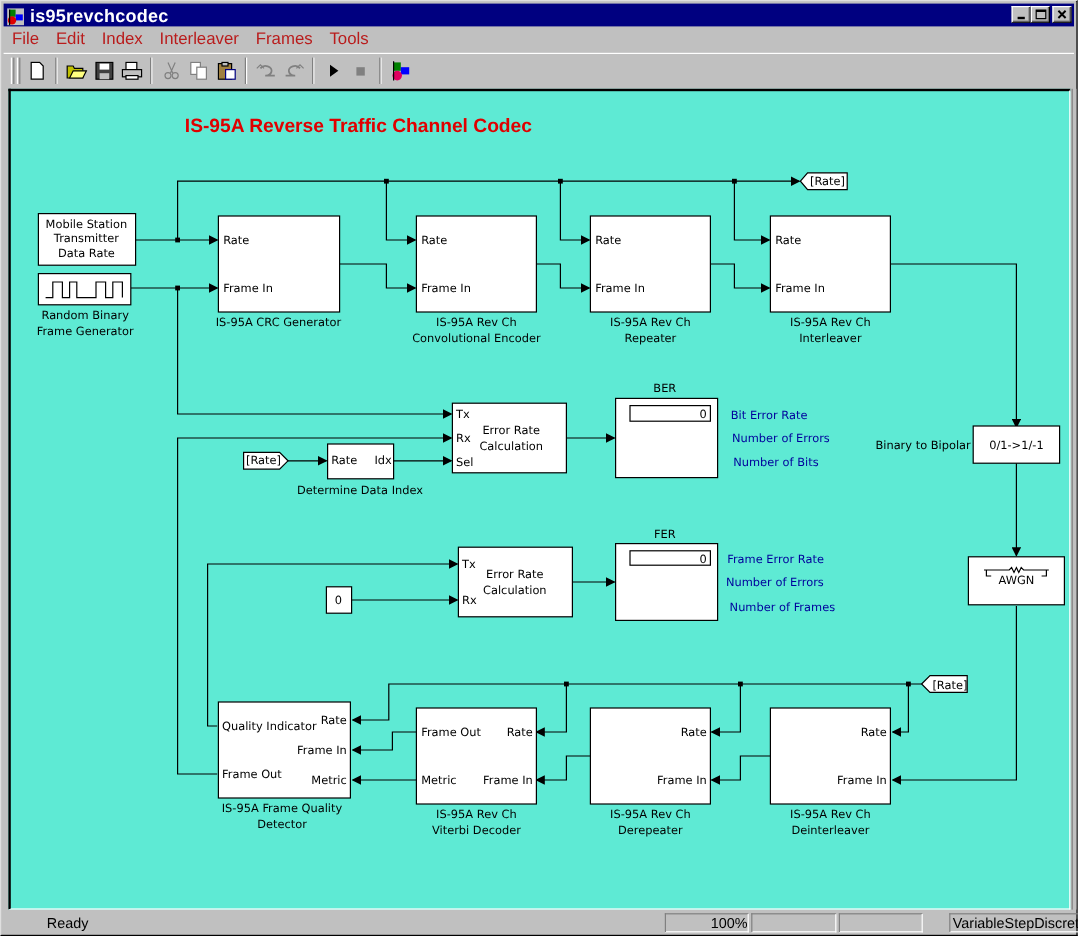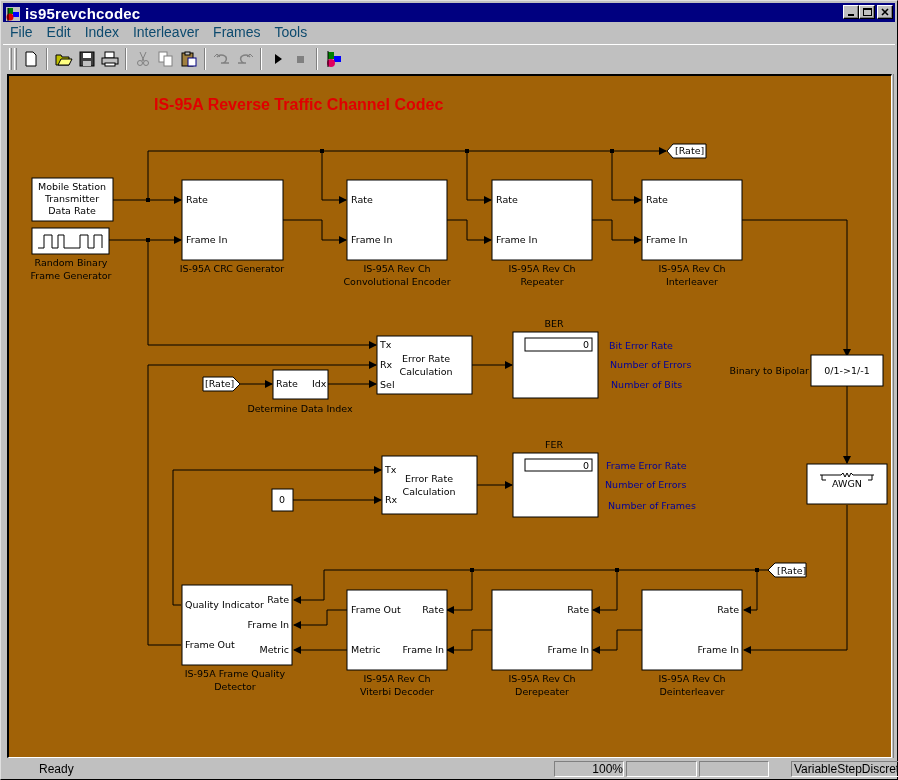--- a/index.html
+++ b/index.html
@@ -4,27 +4,27 @@
 <style>
   * { box-sizing: border-box; margin: 0; padding: 0; }
   html, body { width: 898px; height: 780px; overflow: hidden; background: #c0c0c0; font-family: "Liberation Sans", sans-serif; }
   .window { position: absolute; left: 0; top: 0; width: 898px; height: 780px; background: #c0c0c0; border-top: 1px solid #dfdfdf; border-left: 1px solid #dfdfdf; border-right: 1px solid #000; border-bottom: 1px solid #000; }
   .titlebar { position: absolute; left: 2px; top: 2px; width: 892px; height: 19px; background: #000080; color: #fff; display: flex; align-items: flex-end; }
   .titlebar .app-icon { width: 16px; height: 16px; margin-left: 2px; margin-right: 4px; position: relative; }
   .titlebar .title { font-weight: bold; font-size: 15px; font-family: "Liberation Sans", sans-serif; letter-spacing: 0.2px; }
   .winbtns { position: absolute; right: 2px; top: 2px; display: flex; gap: 0; }
   .winbtn { width: 16px; height: 14px; background: #c0c0c0; border-top: 1px solid #fff; border-left: 1px solid #fff; border-right: 1px solid #000; border-bottom: 1px solid #000; box-shadow: inset -1px -1px 0 #808080; position: relative; margin-left: 0; }
   .winbtn.close { margin-left: 2px; }
-  .menubar { position: absolute; left: 2px; top: 22px; width: 892px; height: 19px; display: flex; align-items: center; font-size: 14px; color: #0c4a6e; }
+  .menubar { position: absolute; left: 2px; top: 22px; width: 892px; height: 19px; display: flex; align-items: center; font-size: 14px; color: #b91c1c; }
   .menu-item { padding: 0 7px; cursor: default; line-height: 19px; }
   .toolbar { position: absolute; left: 2px; top: 43px; width: 892px; height: 28px; border-top: 1px solid #fff; display: flex; align-items: center; padding-left: 6px; }
   .grip { width: 3px; height: 22px; border-left: 1px solid #fff; border-right: 1px solid #808080; margin-right: 2px; }
   .tb-sep { width: 2px; height: 22px; border-left: 1px solid #808080; border-right: 1px solid #fff; margin: 0 4px; }
   .tb-btn { width: 23px; height: 22px; display: flex; align-items: center; justify-content: center; }
-  .canvas { position: absolute; left: 6px; top: 73px; width: 885px; height: 684px; background: #a16207; border-top: 2px solid #000; border-left: 2px solid #000; border-right: 1px solid #fff; border-bottom: 1px solid #fff; overflow: hidden; }
+  .canvas { position: absolute; left: 6px; top: 73px; width: 885px; height: 684px; background: #5eead4; border-top: 2px solid #000; border-left: 2px solid #000; border-right: 1px solid #fff; border-bottom: 1px solid #fff; overflow: hidden; }
   .canvas svg { position: absolute; left: -8px; top: -75px; }
   .right-scroll { position: absolute; left: 892px; top: 73px; width: 4px; height: 684px; background: #c0c0c0; border-left: 1px solid #808080; }
   .statusbar { position: absolute; left: 2px; top: 759px; width: 892px; height: 18px; font-size: 12px; display: flex; align-items: center; margin-left: 32px; }
   .status-text { position: absolute; left: 4px; top: 2px; }
   .st-panel { position: absolute; top: 1px; height: 16px; border-top: 1px solid #808080; border-left: 1px solid #808080; border-right: 1px solid #fff; border-bottom: 1px solid #fff; font-size: 12px; padding-left: 2px; line-height: 14px; }
   svg text { font-family: "DejaVu Sans", sans-serif; font-size: 9.5px; fill: #000; }
   svg .blue { fill: #00009c; }
   svg .title-red { fill: #e00000; font-family: "Liberation Sans", sans-serif; font-weight: bold; font-size: 16px; }
   svg .blk { fill: #fff; stroke: #000; stroke-width: 1; }
   svg .ln { fill: none; stroke: #000; stroke-width: 1; }

